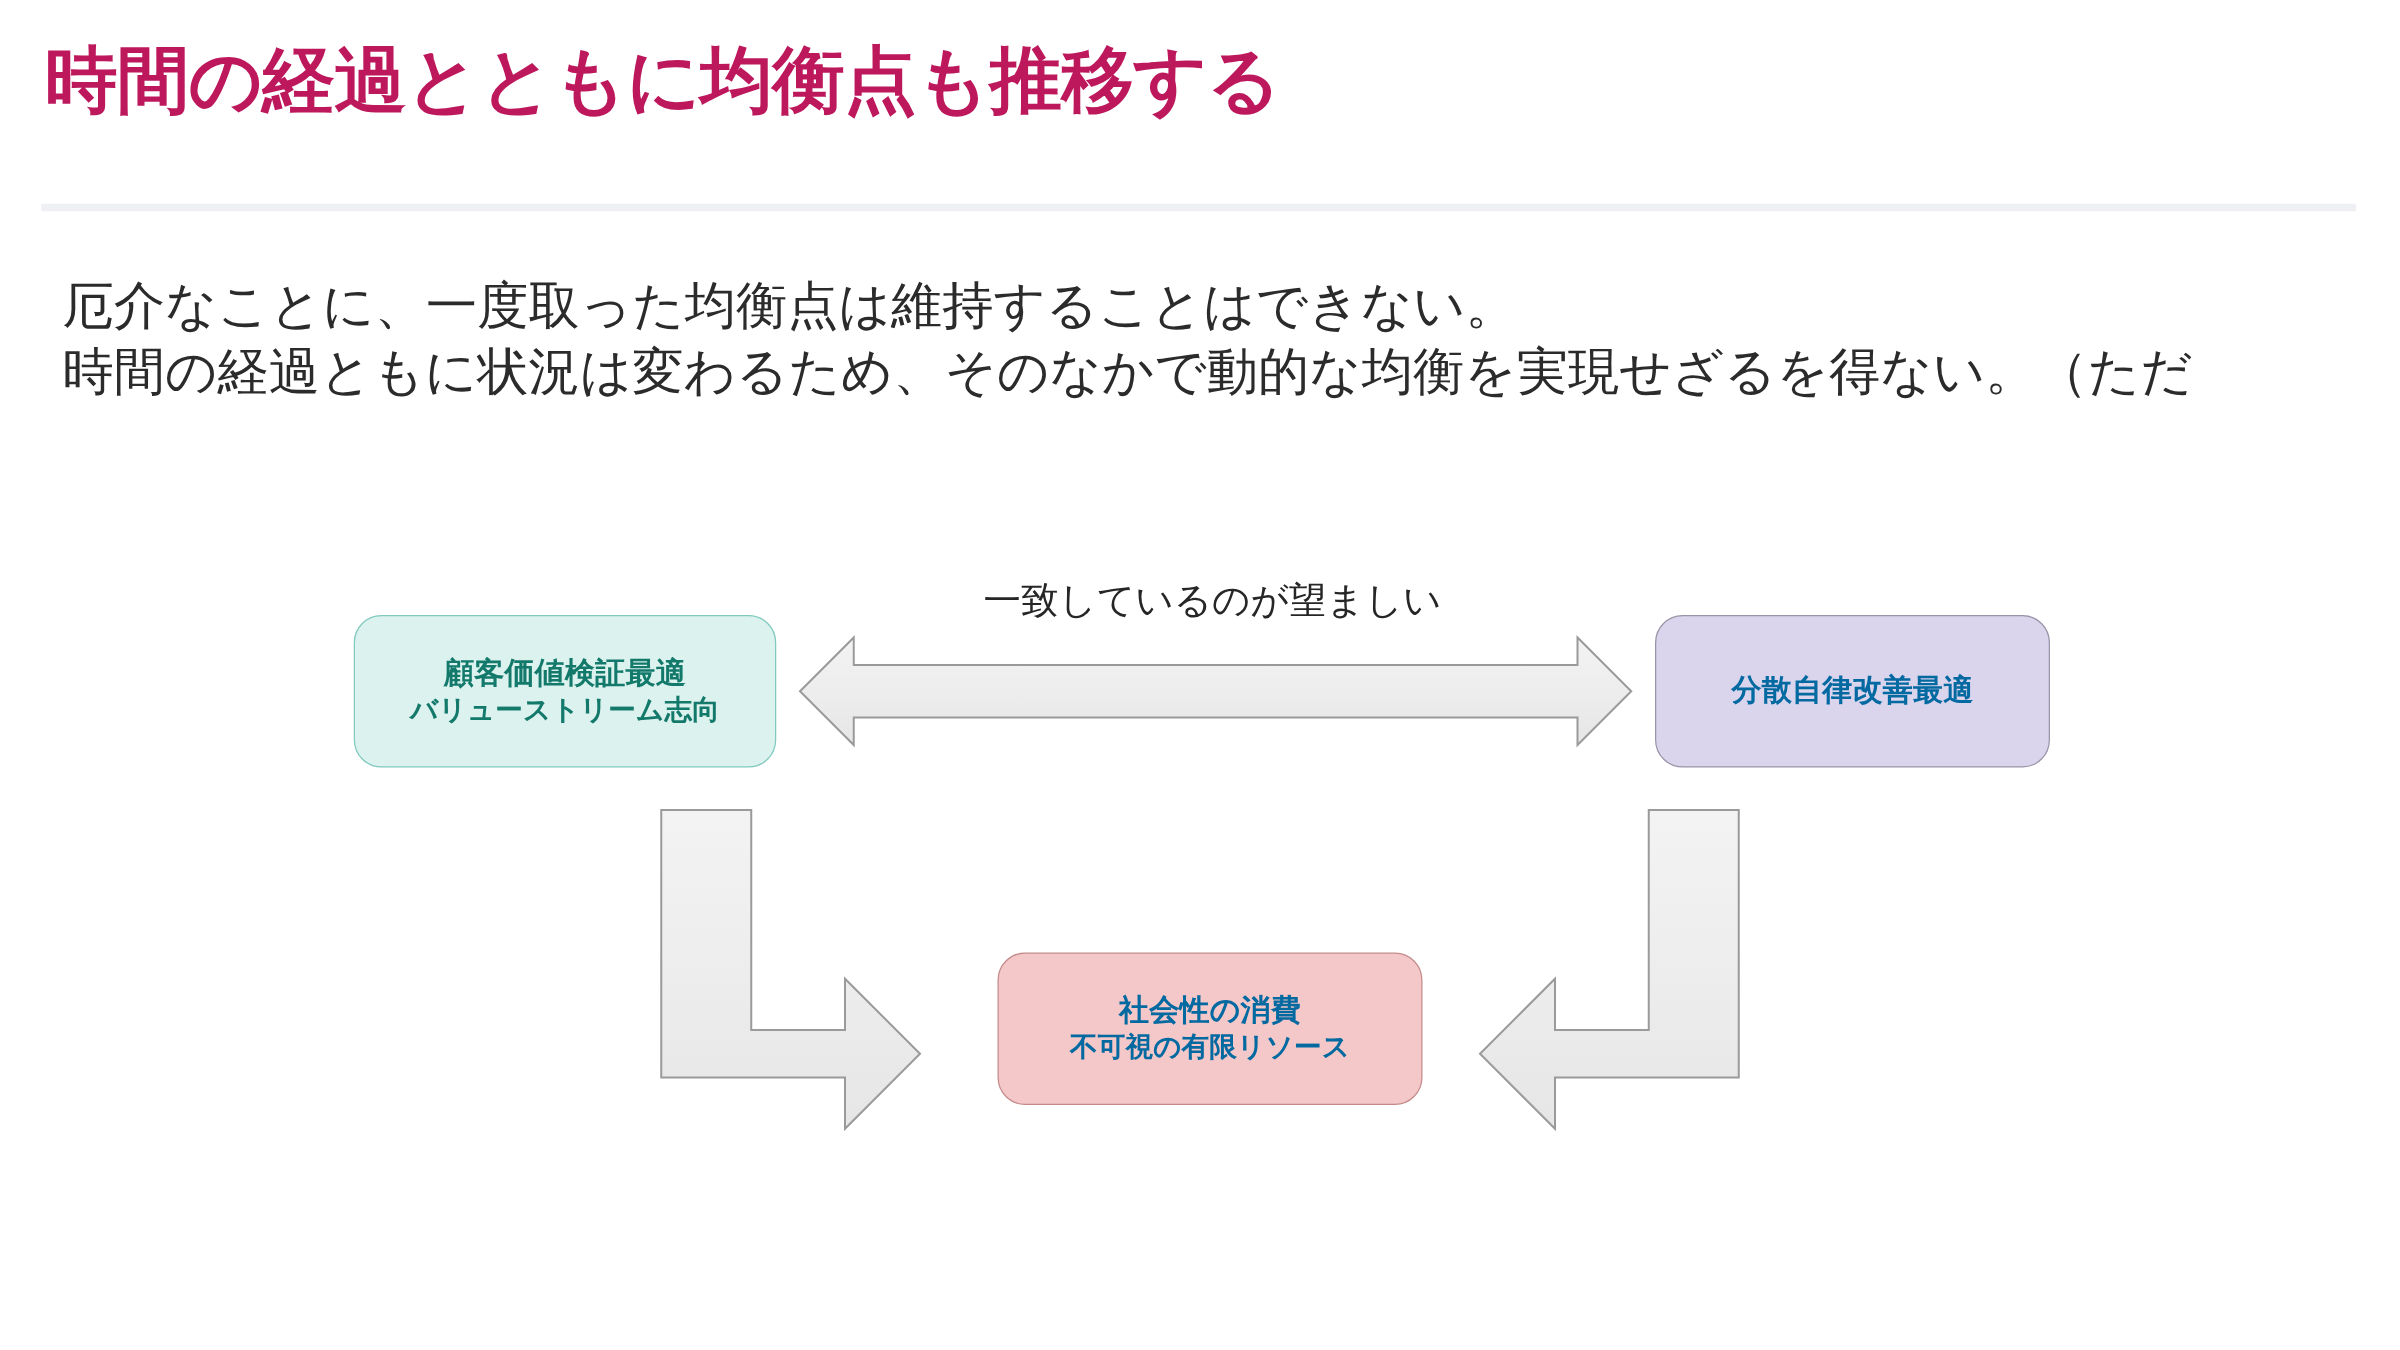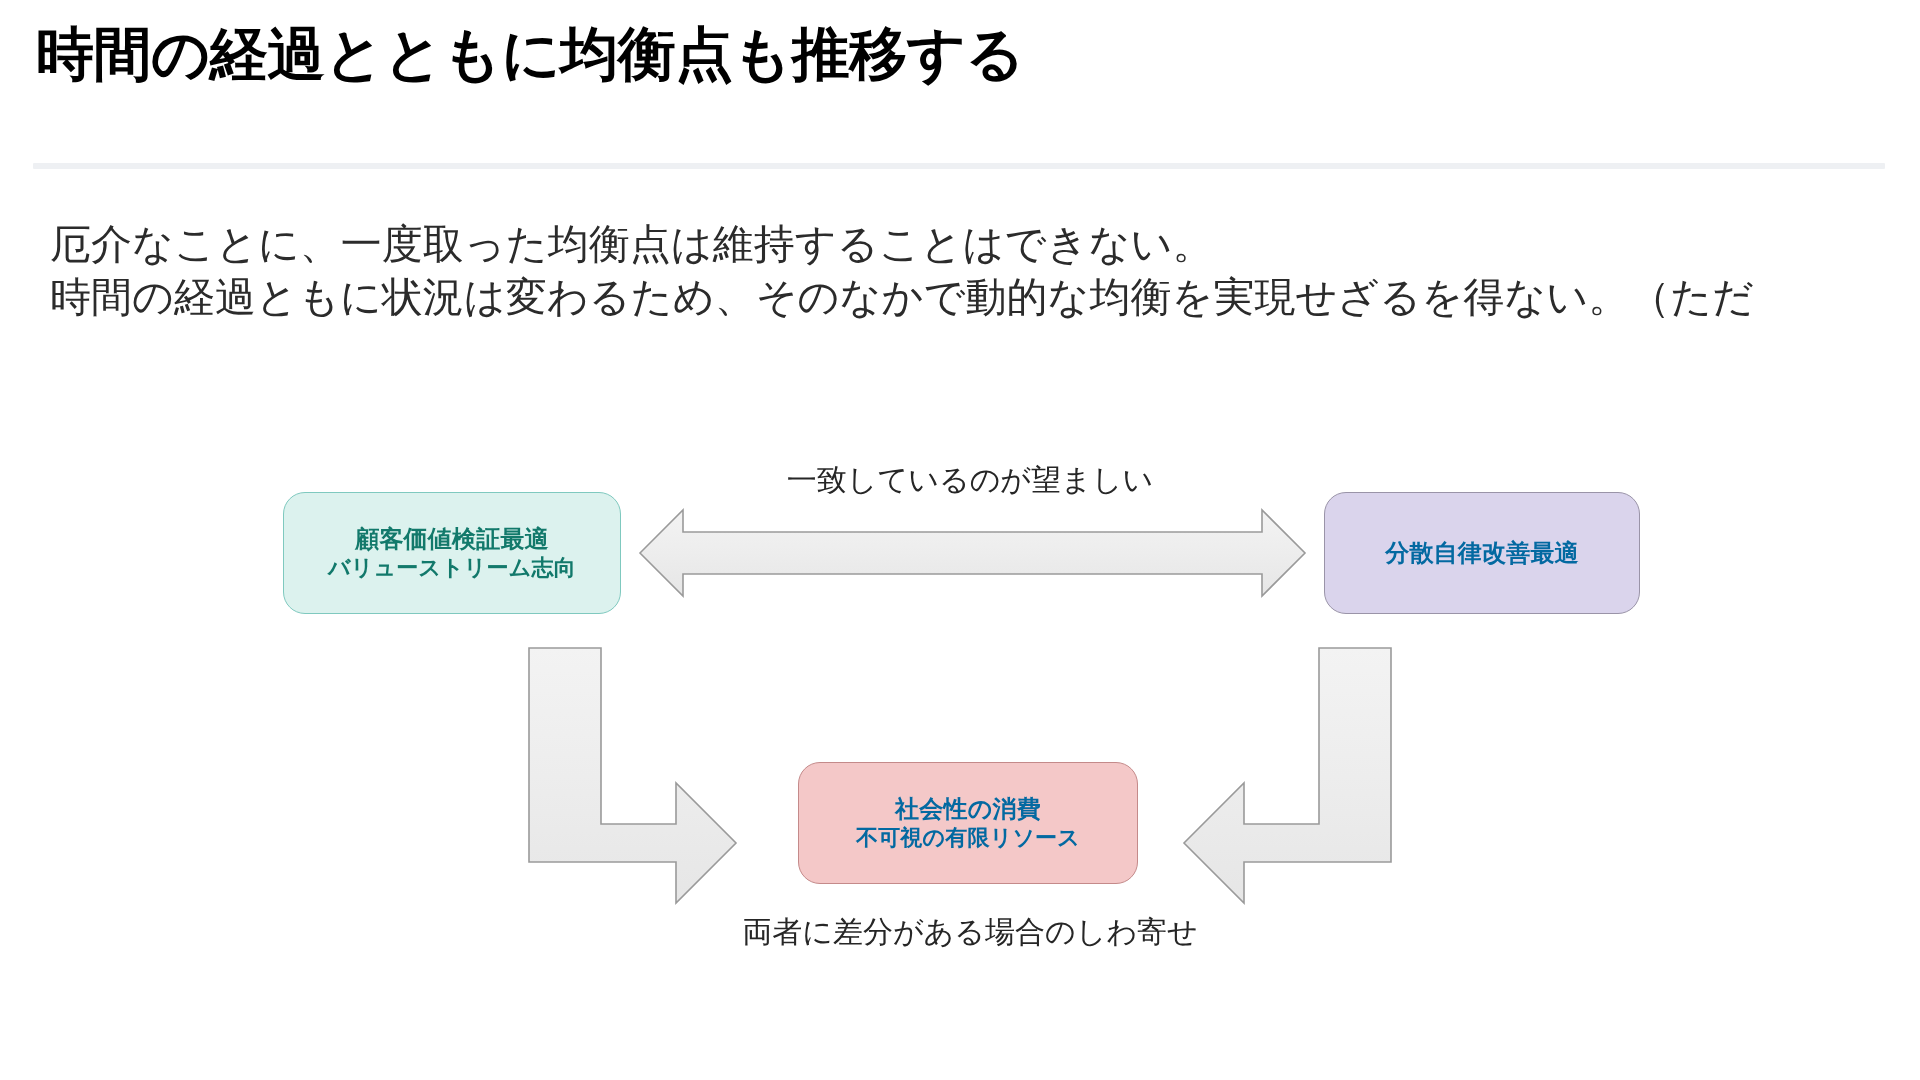--- a/index.html
+++ b/index.html
@@ -15,26 +15,26 @@
     overflow: hidden;
     font-family: "Liberation Sans", "DejaVu Sans", sans-serif;
     color: #262626;
     -webkit-font-smoothing: antialiased;
   }
 
   
   #slide-title {
     position: absolute;
     left: 36px;
-    top: 22px;
+    top: 33px;
     width: 1850px;
     font-size: 58px;
     line-height: 1.12;
     font-weight: bold;
-    color: #000000;
+    color: #be185d;
     letter-spacing: -0.5px;
     white-space: nowrap;
   }
   #title-divider {
     position: absolute;
     left: 33px;
     top: 163px;
     width: 1852px;
     height: 6px;
     background: #eef0f3;
@@ -185,15 +185,14 @@
 
   <div id="box-autonomy" class="concept-box">
     <span class="concept-title">分散自律改善最適</span>
   </div>
 
   <div id="box-social-cost" class="concept-box">
     <span class="concept-title">社会性の消費</span>
     <span class="concept-sub">不可視の有限リソース</span>
   </div>
 
-  <div id="caption-gap" class="diagram-caption">両者に差分がある場合のしわ寄せ</div>
 
 </div>
 
 </body></html>

